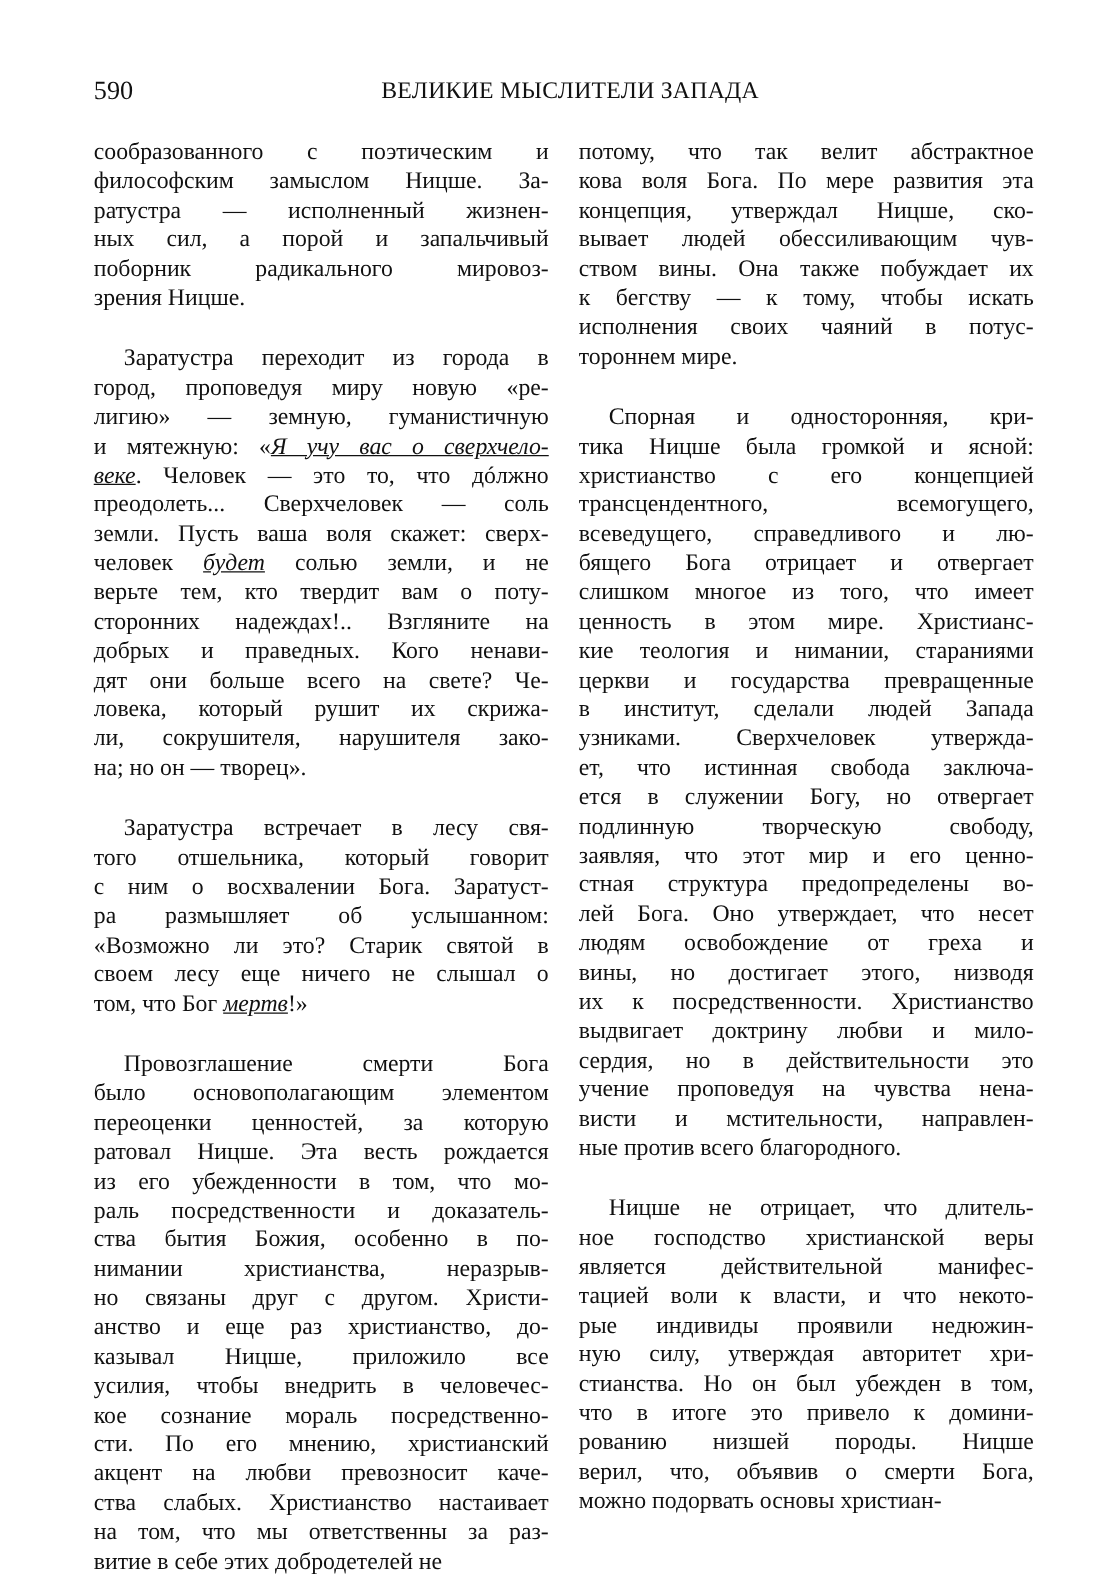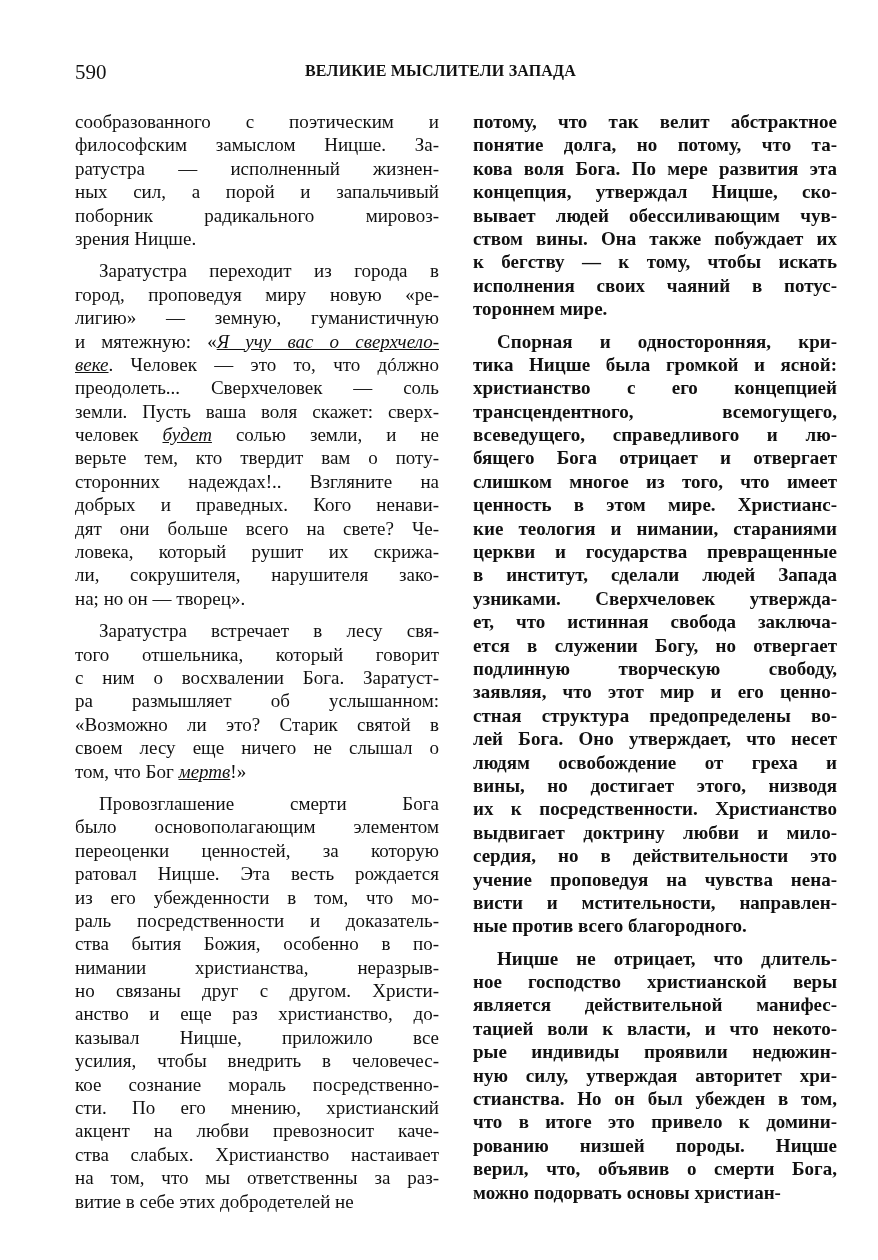--- a/index.html
+++ b/index.html
@@ -1,29 +1,29 @@
 <!DOCTYPE html>
 <html><head>
 <meta charset="utf-8">
 <style>
   html, body { margin: 0; padding: 0; background: #ffffff; }
   body { width: 878px; height: 1260px; position: relative; overflow: hidden; color: #111; }
   .page { position: absolute; left: 0; top: 0; width: 738px; height: 1260px; }
   .header { position: absolute; top: 60px; left: 75px; width: 752px; height: 24px;
             font-family: "Liberation Serif", serif; font-size: 19px; }
   .page-num { position: absolute; left: 0; top: 0; font-size: 21px; }
-  .running-title { position: absolute; left: 230px; top: 2px; font-size: 16px; letter-spacing: 0.2px; font-weight: bold; }
+  .running-title { position: absolute; left: 230px; top: 2px; font-size: 19px; letter-spacing: 0.2px; }
   .col { position: absolute; top: 110px; width: 364px;
          font-family: "Liberation Serif", serif; font-size: 19px; }
   .col-left { left: 75px; }
-  .col-right { left: 473px; font-weight: bold; }
+  .col-right { left: 463px; }
   .line { display: block; height: 23.4px; line-height: 23.4px; text-align: justify;
           text-align-last: justify; white-space: nowrap; overflow: visible; }
   .line.last { text-align-last: left; }
-  .line.indent { text-indent: 24px; }
+  .line.indent { text-indent: 24px; margin-top: 16px; }
   .gap { height: 9px; }
   em { font-style: italic; text-decoration: underline; }
 </style>
 </head>
 <body>
 
 <div class="page">
   <div class="header">
     <span class="page-num">590</span>
     <span class="running-title">ВЕЛИКИЕ МЫСЛИТЕЛИ ЗАПАДА</span>
@@ -84,21 +84,20 @@
         <span class="line">сти. По его мнению, христианский</span>
         <span class="line">акцент на любви превозносит каче-</span>
         <span class="line">ства слабых. Христианство настаивает</span>
         <span class="line">на том, что мы ответственны за раз-</span>
         <span class="line last">витие в себе этих добродетелей не</span>
       </div>
     </div>
   <div class="col col-right" id="col-right">
       <div class="paragraph">
         <span class="line">потому, что так велит абстрактное</span>
-        <span class="line">понятие долга, но потому, что та-</span>
         <span class="line">кова воля Бога. По мере развития эта</span>
         <span class="line">концепция, утверждал Ницше, ско-</span>
         <span class="line">вывает людей обессиливающим чув-</span>
         <span class="line">ством вины. Она также побуждает их</span>
         <span class="line">к бегству — к тому, чтобы искать</span>
         <span class="line">исполнения своих чаяний в потус-</span>
         <span class="line last">тороннем мире.</span>
       </div>
       <div class="gap"></div>
       <div class="paragraph">

